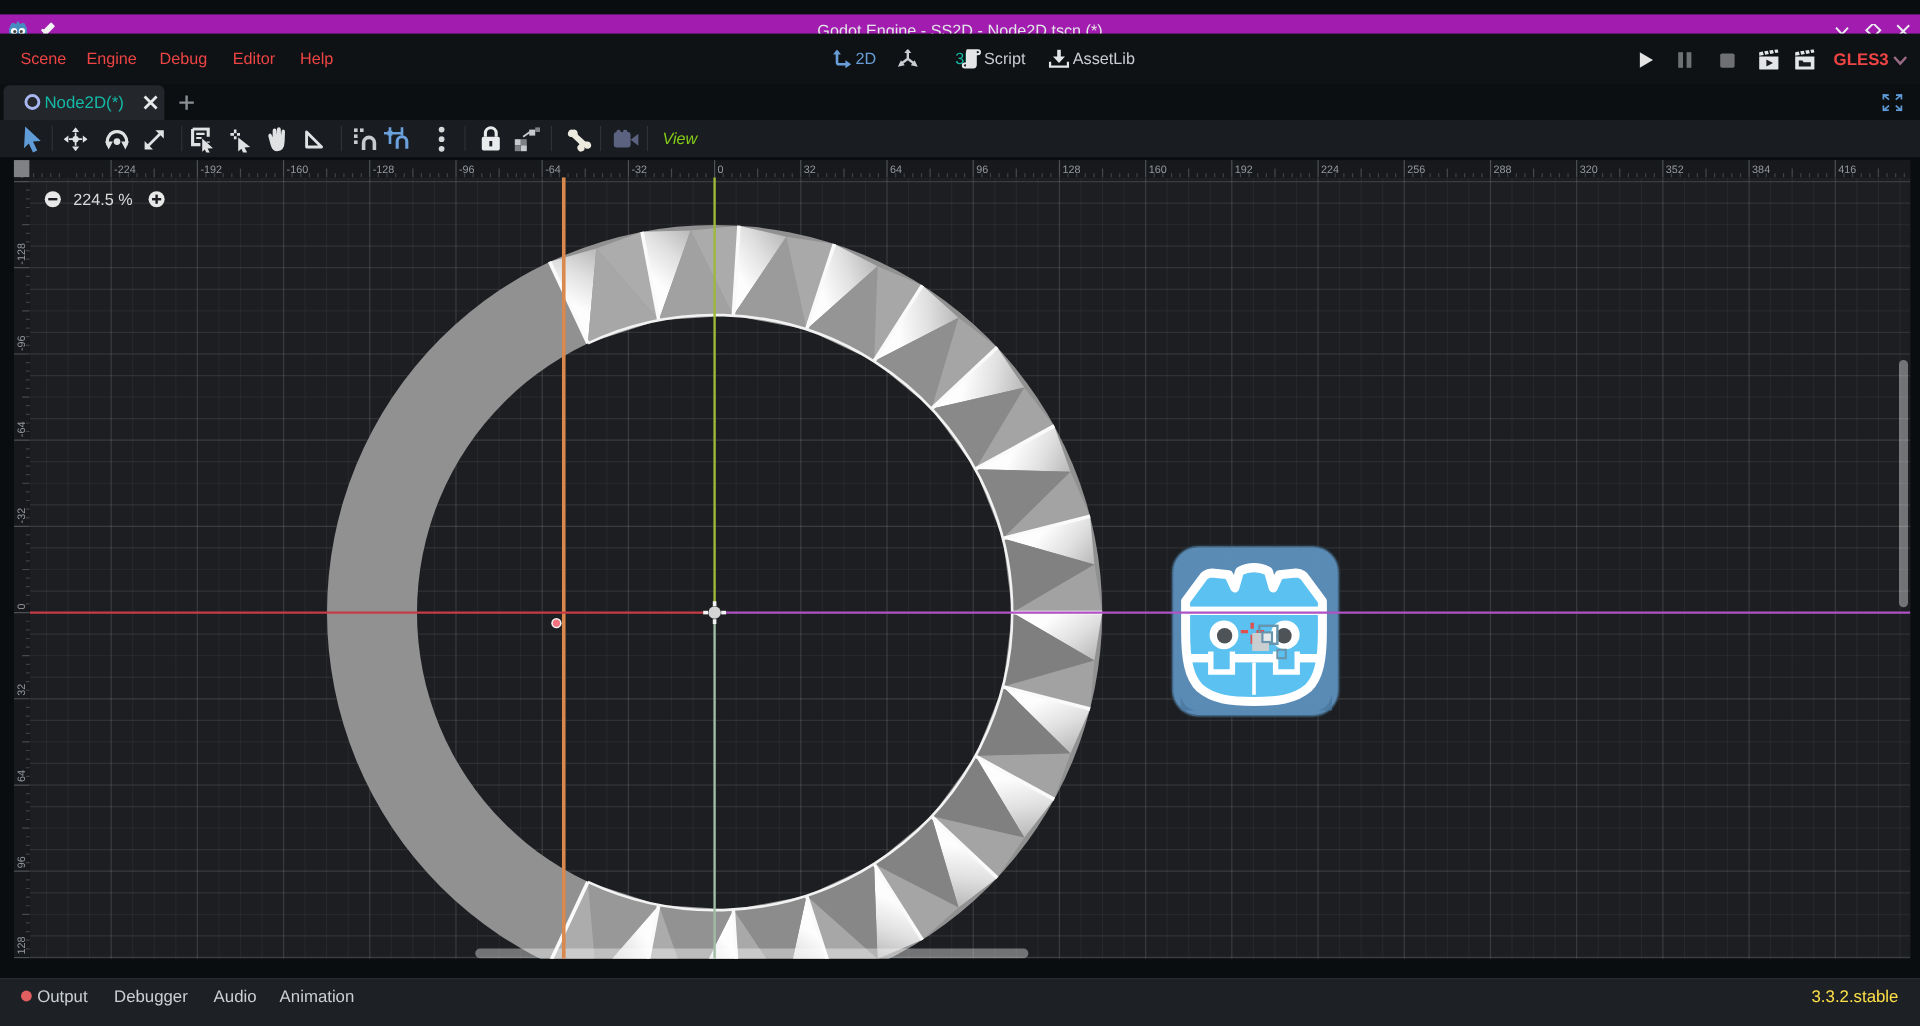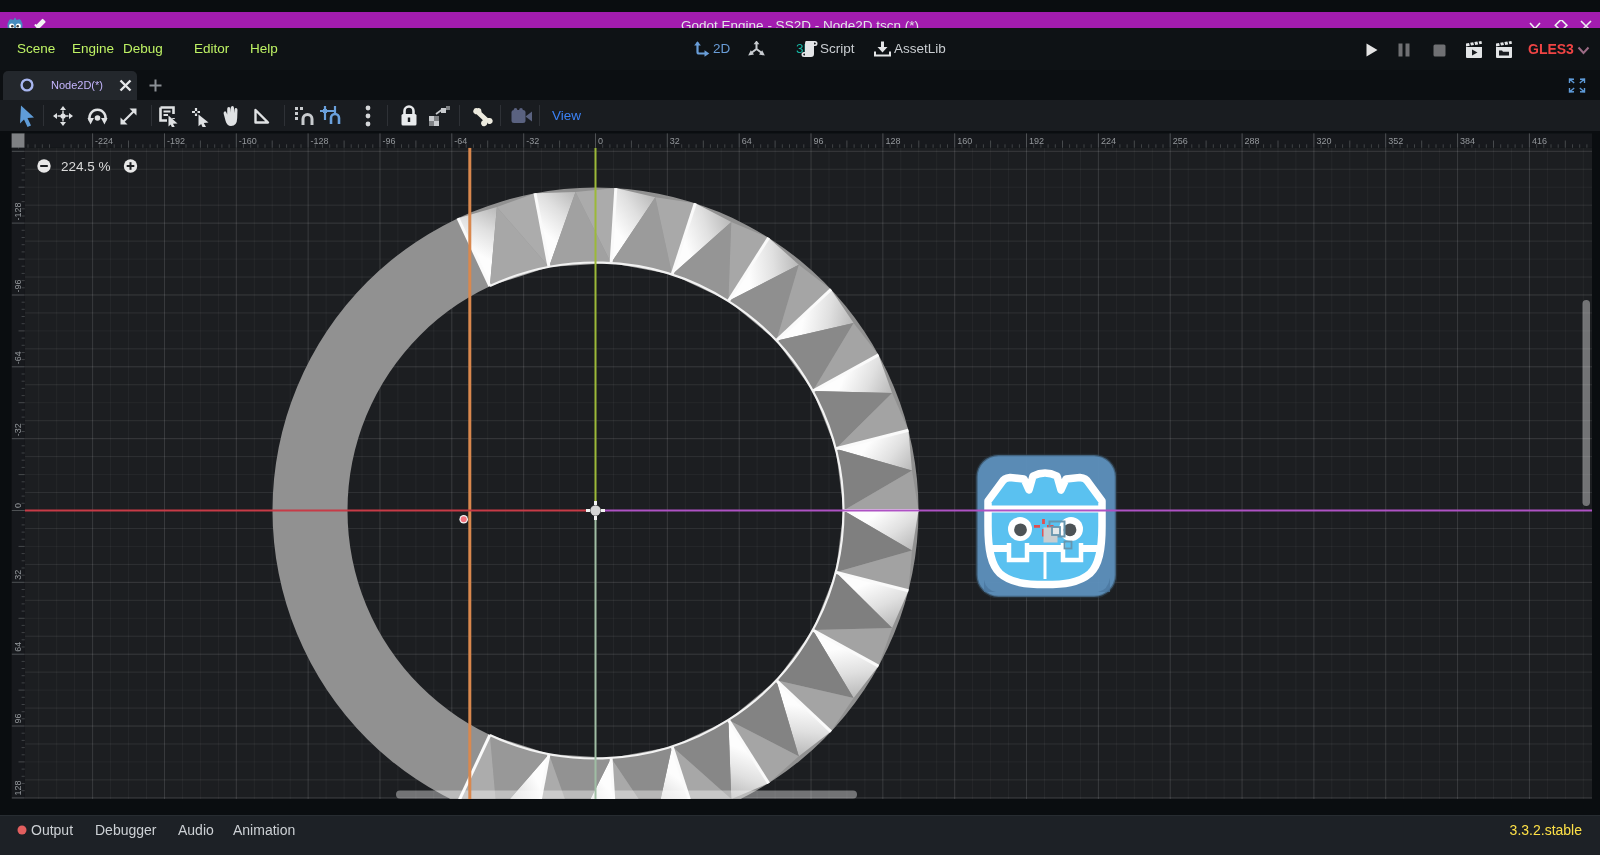--- a/index.html
+++ b/index.html
@@ -3,28 +3,28 @@
 <meta charset="utf-8">
 <style>
   * { margin:0; padding:0; box-sizing:border-box; }
   html,body { width:1600px; height:855px; overflow:hidden; background:#0a0d10;
     font-family:"Liberation Sans", sans-serif; }
   .abs { position:absolute; }
   #titlebar { position:absolute; left:0; top:0; width:1600px; height:28px; background:#a21caf;margin-top:12px; }
   #titlebar .title { position:absolute; left:0; right:0; top:0; height:28px; line-height:28px;
     text-align:center; color:#e2e5e7; font-size:13.5px; }
   #menubar { position:absolute; left:0; top:28px; width:1600px; height:42px; background:#0e1215; }
-  .mitem { position:absolute; top:0; height:42px; line-height:42px; color:#bef264; font-size:13.5px; }
+  .mitem { position:absolute; top:0; height:42px; line-height:42px; color:#ef4444; font-size:13.5px; }
   #tabrow { position:absolute; left:0; top:70px; width:1600px; height:30px; background:#0c0f12; }
   #tab { position:absolute; left:3px; top:1px; width:134px; height:29px; background:#23272c;
     border-radius:5px 5px 0 0; }
-  #tab .tname { position:absolute; left:34px; top:0; height:29px; line-height:29px; color:#c4b5fd; font-size:11px;margin-left:14px; }
+  #tab .tname { position:absolute; left:34px; top:0; height:29px; line-height:29px; color:#14b8a6; font-size:14px; }
   #toolbar { position:absolute; left:0; top:100px; width:1600px; height:31px; background:#191c20; }
   .tsep { position:absolute; top:5px; width:1px; height:21px; background:#2e3136; }
-  #view-btn { position:absolute; left:552px; top:0; height:45px; line-height:31px; color:#3b82f6; font-size:13.5px; }
+  #view-btn { position:absolute; left:552px; top:0; height:45px; line-height:31px; color:#84cc16; font-size:13.5px;font-style:italic; }
   #statusbar { position:absolute; left:0; top:815px; width:1600px; height:40px; background:#1d2126;
     border-top:1px solid #272c31; }
   .sitem { position:absolute; top:0; height:29px; line-height:29px; color:#ccd0d4; font-size:14px; }
   svg text { font-family:"Liberation Sans", sans-serif; }
 </style>
 </head>
 <body>
 <svg width="1600" height="855" viewBox="0 0 1600 855" style="position:absolute;left:0;top:0">
 <defs>
 <linearGradient id="gl0" gradientUnits="userSpaceOnUse" x1="473.9" y1="252.2" x2="496.9" y2="207.1">
@@ -721,21 +721,21 @@
   <svg class="abs" style="left:1528px;top:8px" width="66" height="13" viewBox="0 0 66 13">
     <path d="M 2,3 L 7,8.5 L 12,3" fill="none" stroke="#eceef0" stroke-width="1.6"></path>
     <rect x="29" y="1.2" width="8.2" height="8.2" transform="rotate(45 33.1 5.3)" fill="none" stroke="#eceef0" stroke-width="1.6"></rect>
     <path d="M 53,1 L 63,11 M 63,1 L 53,11" fill="none" stroke="#eceef0" stroke-width="1.6"></path>
   </svg>
 </div>
 
 <div id="menubar">
   <div class="mitem" style="left:17px">Scene</div>
   <div class="mitem" style="left:72px">Engine</div>
-  <div class="mitem" style="left:123px">Debug</div>
+  <div class="mitem" style="left:133px">Debug</div>
   <div class="mitem" style="left:194px">Editor</div>
   <div class="mitem" style="left:250px">Help</div>
   <svg class="abs" style="left:694px;top:13px" width="16" height="16" viewBox="0 0 16 16">
     <g stroke="#699dd8" stroke-width="2.2" fill="none">
       <path d="M 3.5,1.5 L 3.5,11 Q 3.5,12.5 5,12.5 L 13,12.5"></path>
     </g>
     <path d="M 0.2,4.5 L 3.5,0.2 L 6.8,4.5 Z" fill="#699dd8"></path>
     <path d="M 10.5,9.2 L 15.3,12.5 L 10.5,15.8 Z" fill="#699dd8"></path>
   </svg>
   <div class="mitem" style="left:713px;color:#699dd8">2D</div>

